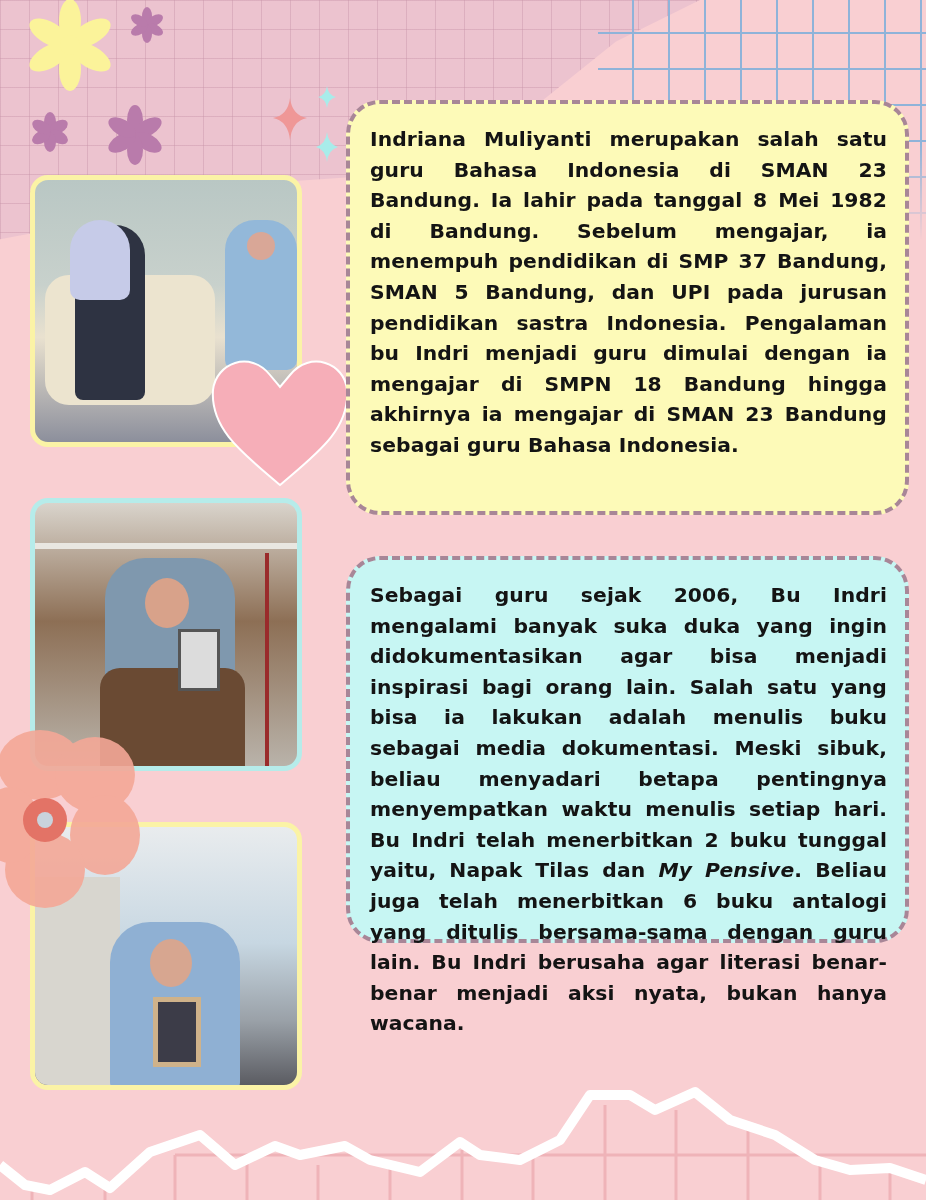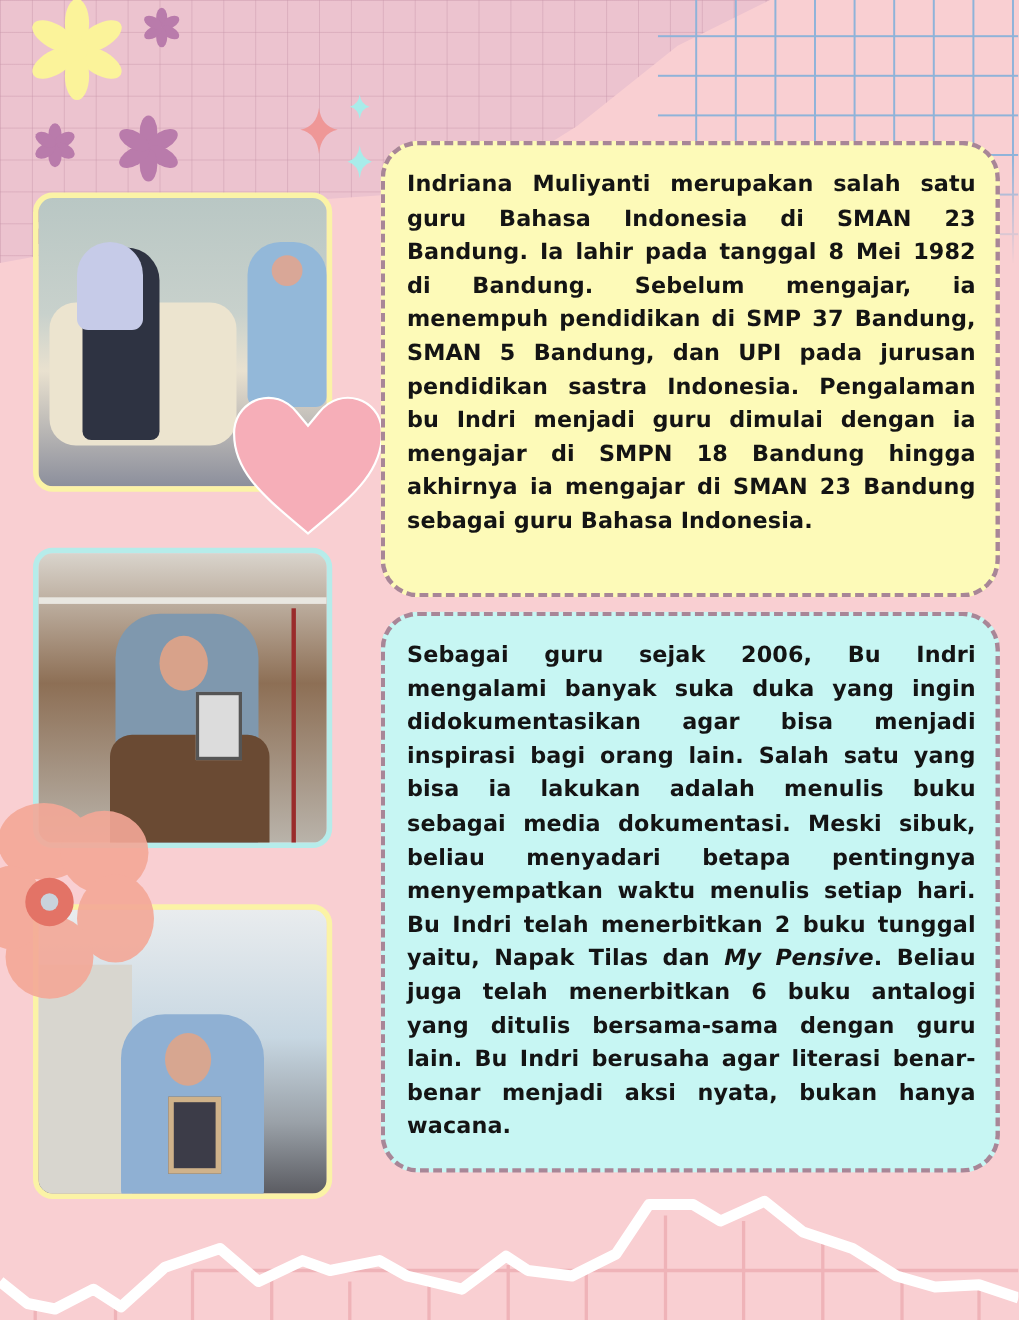--- a/index.html
+++ b/index.html
@@ -31,22 +31,22 @@
 
   .photo { border-radius:18px; overflow:hidden; box-sizing:border-box; }
   .photo1 { left:30px; top:175px; width:272px; height:272px; border:5px solid #fbf3a6; background:linear-gradient(180deg,#b9c7c4 0%,#c8d1cc 40%,#e9e1cf 60%,#8c8f9c 100%); }
   .photo2 { left:30px; top:498px; width:272px; height:273px; border:5px solid #b6ecea; background:linear-gradient(180deg,#d9d4cc 0%,#8d6f55 45%,#b9b3aa 100%); }
   .photo3 { left:30px; top:822px; width:272px; height:268px; border:5px solid #fbf3a6; background:linear-gradient(180deg,#e9ecee 0%,#c7d7e2 45%,#9aa1a8 75%,#5b5c62 100%); }
   .ph-shape { position:absolute; }
 
   .card { box-sizing:border-box; border:4px dashed #a88697; border-radius:34px;
     padding:20px 18px 16px 20px; color:#141414; font-weight:bold;
     font-size:20.3px; line-height:30.6px; text-align:justify; letter-spacing:0.1px; }
-  .card1 { left:346px; top:128px; width:563px; height:415px; background:#fdfab8; }
-  .card2 { left:346px; top:556px; width:563px; height:510px; background:#c7f6f3; }
+  .card1 { left:346px; top:100px; width:563px; height:415px; background:#fdfab8; }
+  .card2 { left:346px; top:556px; width:563px; height:387px; background:#c7f6f3; }
   .card p { margin:0; }
   .card em { font-style:italic; }
 </style>
 </head>
 <body>
 
 <div class="abs paper"></div>
 <div class="abs bgrid"></div>
 
 <svg class="abs" style="left:0;top:0" width="360" height="260">

